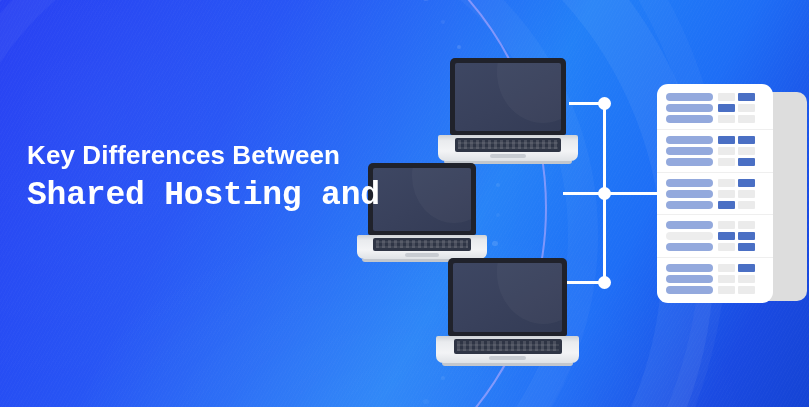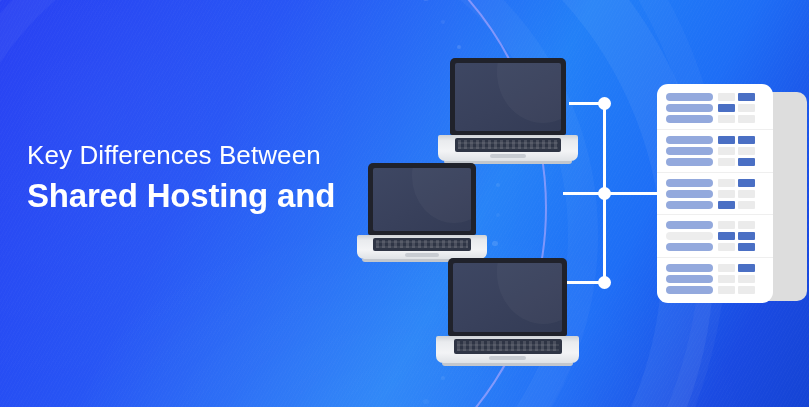--- a/index.html
+++ b/index.html
@@ -98,33 +98,34 @@
   
   .headline {
     position: absolute;
     left: 27px;
     top: 138px;
     z-index: 8;
   }
   .headline .l1 {
     color: #ffffff;
     font-size: 26px;
-    font-weight: 400;
+    font-weight: 700;
     letter-spacing: .1px;
     line-height: 34px;
     white-space: nowrap;
   }
   .headline .l2,
   .headline .l3 {
     color: #ffffff;
     font-size: 33px;
     font-weight: 700;
     letter-spacing: -.2px;
     line-height: 41px;
     white-space: nowrap;
+    font-family: Liberation Mono, monospace;
   }
   .headline .l2 { margin-top: 3px; }
 
   
   .laptop {
     position: absolute;
     z-index: 6;
   }
   .laptop .lid {
     position: relative;

